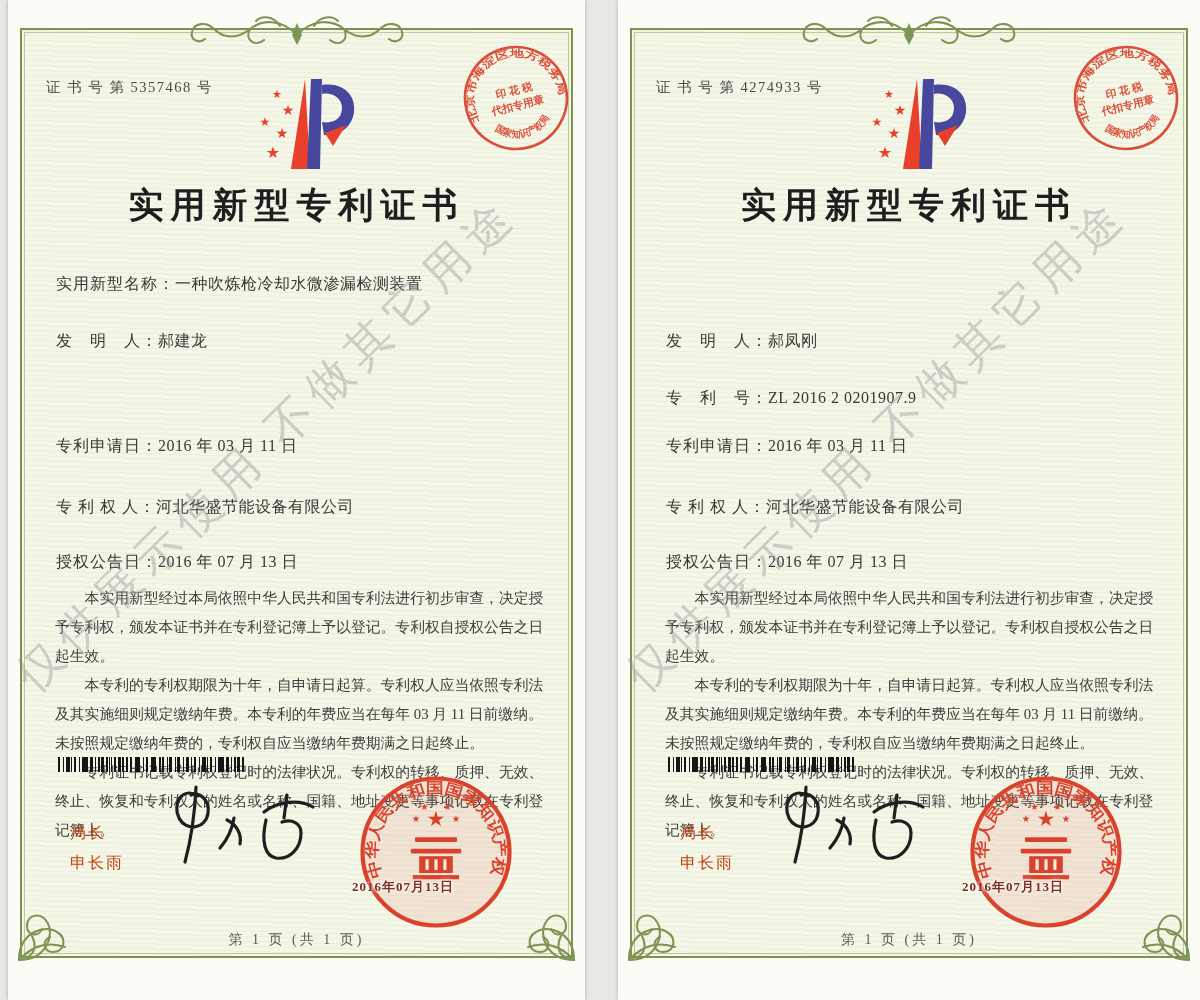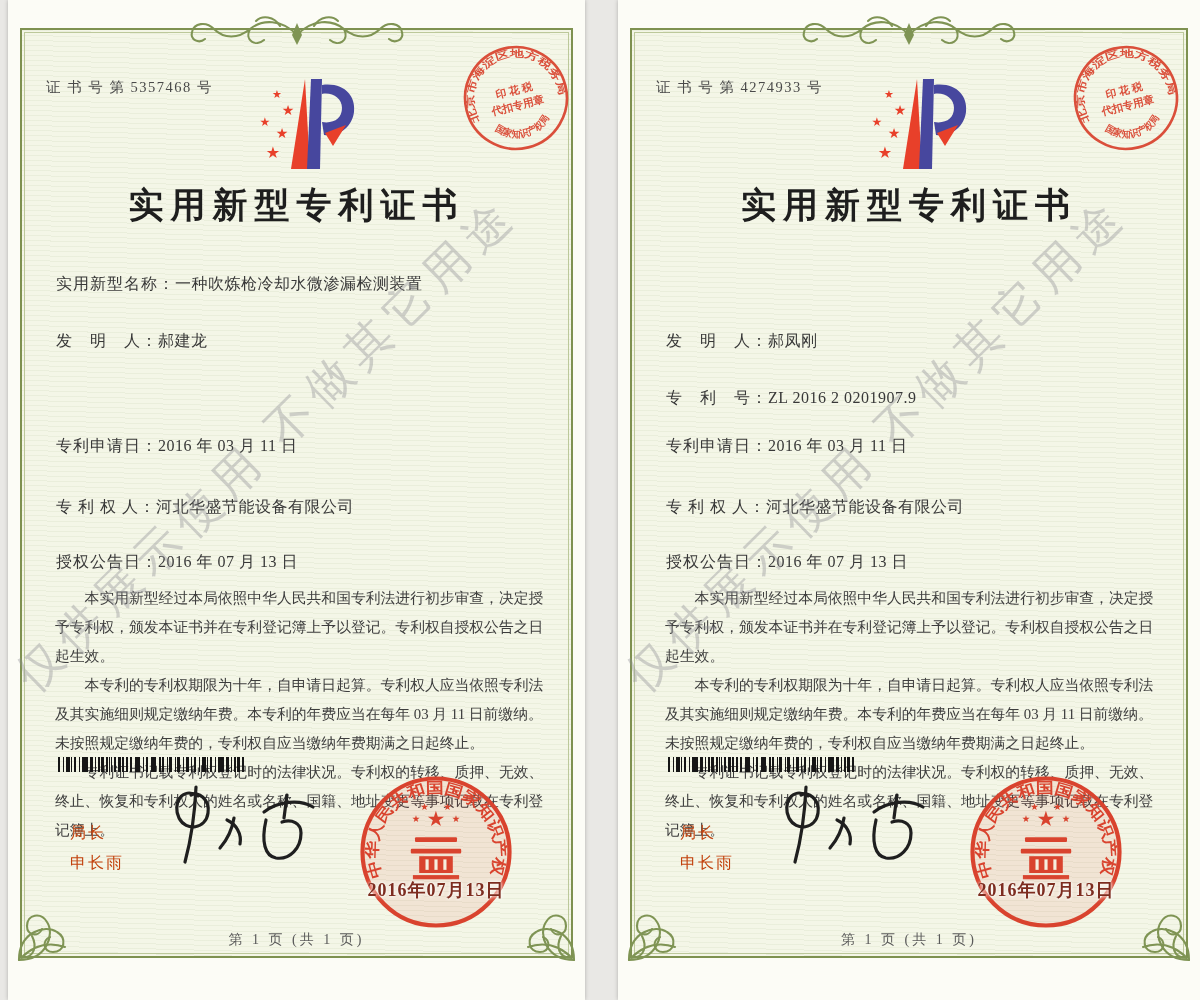--- a/index.html
+++ b/index.html
@@ -22,21 +22,21 @@
   .f0{top:274px}.f1{top:331px}.f2{top:388px}.f3{top:436px}.f4{top:497px}.f5{top:552px}
   .paras{position:absolute;left:47px;top:584px;width:490px;font-size:14.8px;line-height:29px;color:#3d3d3d;}
   .paras p{margin:0;text-indent:2em;}
   .barcode{position:absolute;left:50px;top:757px;width:186px;height:15px;
     background-image:
       repeating-linear-gradient(90deg,#151515 0 2px,transparent 2px 5px,#151515 5px 6px,transparent 6px 8px),
       repeating-linear-gradient(90deg,#151515 0 1px,transparent 1px 9px,#151515 9px 12px,transparent 12px 17px);}
   .signer{position:absolute;left:62px;top:818px;font-size:16px;line-height:30px;color:#c2410c;letter-spacing:2px;}
   .sig{position:absolute;left:158px;top:782px;width:185px;height:98px;}
   .seal{position:absolute;left:344px;top:768px;width:168px;height:168px;}
-  .seal-date{position:absolute;left:0;right:0;top:110px;text-align:center;font-size:18px;font-weight:bold;
+  .seal-date{position:absolute;left:0;right:0;top:110px;font-size:13px;font-weight:bold;
              color:#7d2c1f;letter-spacing:1px;text-shadow:0 0 3px #fff,0 0 5px #fff;}
   .pfoot{position:absolute;top:931px;left:0;right:0;text-align:center;font-size:14px;color:#5a5a5a;letter-spacing:3px;}
   .wm{position:absolute;left:16px;top:652px;transform:rotate(-44.5deg);transform-origin:0 50%;
       font-size:46px;letter-spacing:9px;white-space:nowrap;color:#8f8f96;opacity:.38;z-index:40;pointer-events:none;}
   .orn-top{position:absolute;top:-17px;left:50%;transform:translateX(-50%);}
   .orn-br{position:absolute;bottom:-8px;right:-7px;}
   .orn-bl{position:absolute;bottom:-8px;left:-7px;transform:scaleX(-1);}
   svg{display:block;}
 </style>
 </head>

